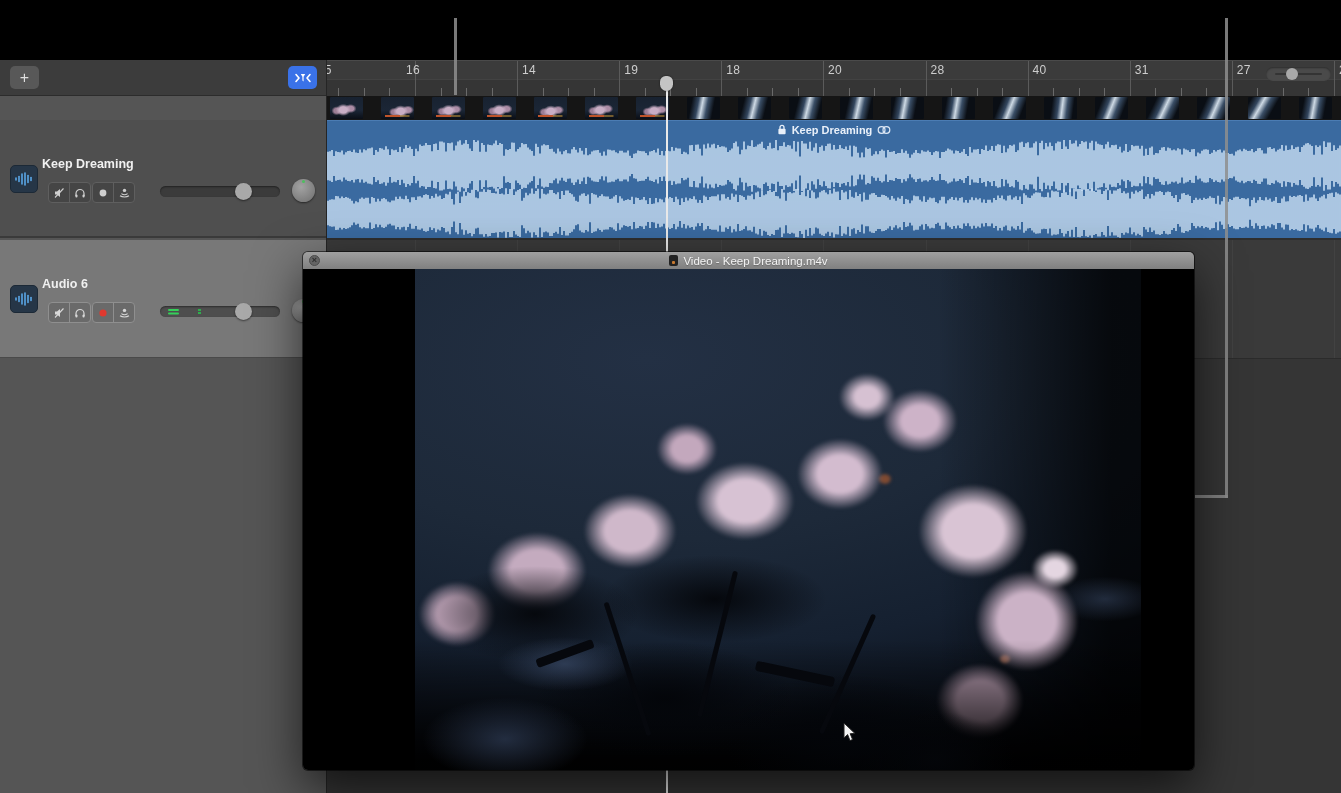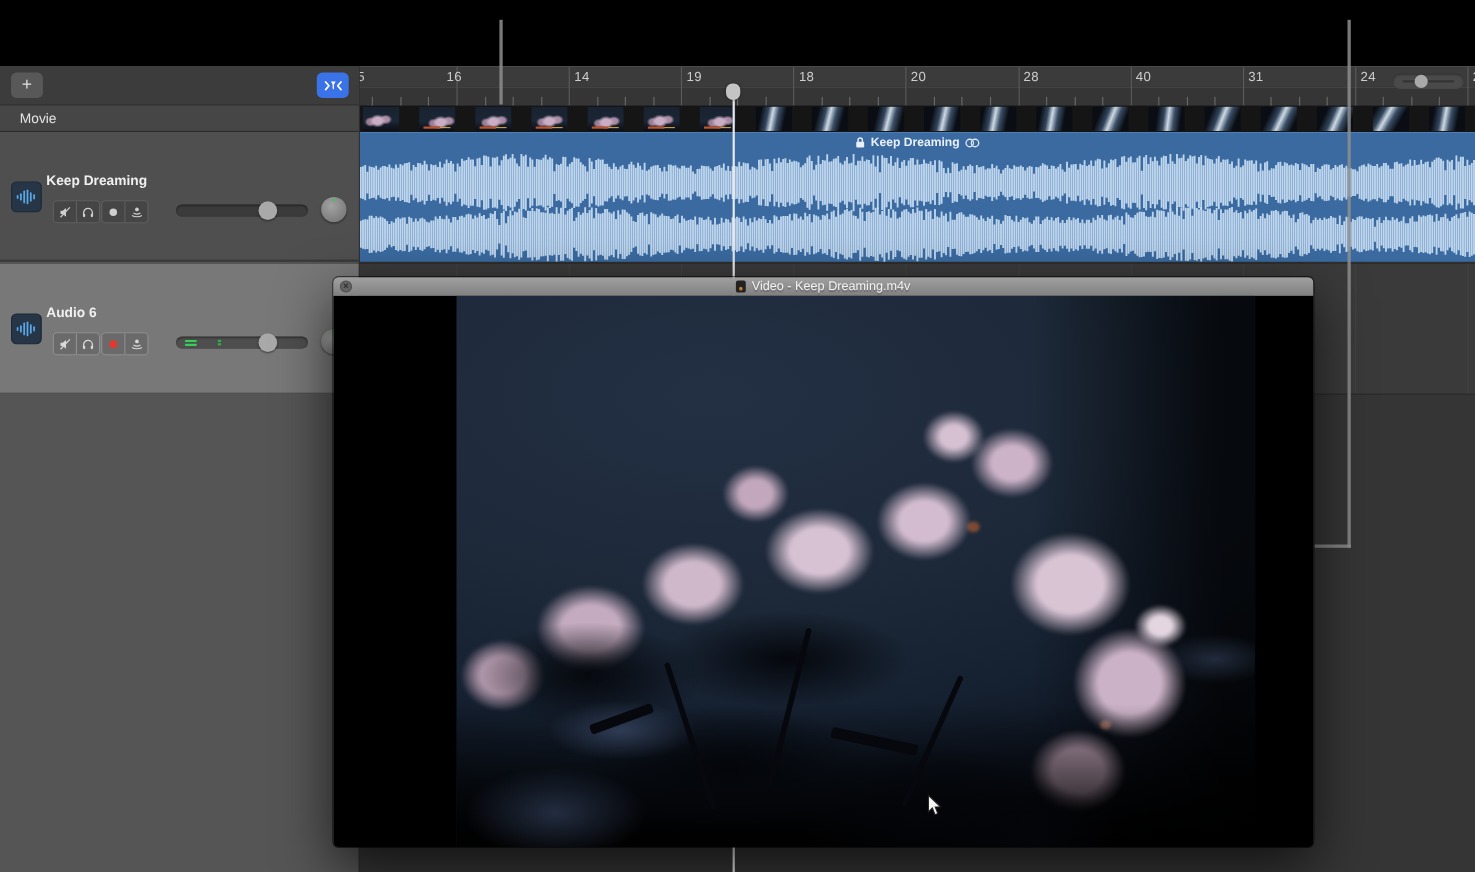--- a/index.html
+++ b/index.html
@@ -171,21 +171,21 @@
         <div class="bar-num" style="left: 1032.6px;">40</div>
         <div class="minor-tick" style="left: 1053.12px;"></div>
         <div class="minor-tick" style="left: 1078.65px;"></div>
         <div class="minor-tick" style="left: 1104.17px;"></div>
         <div class="bar-tick" style="left: 1129.7px;"></div>
         <div class="bar-num" style="left: 1134.7px;">31</div>
         <div class="minor-tick" style="left: 1155.22px;"></div>
         <div class="minor-tick" style="left: 1180.75px;"></div>
         <div class="minor-tick" style="left: 1206.27px;"></div>
         <div class="bar-tick" style="left: 1231.8px;"></div>
-        <div class="bar-num" style="left: 1236.8px;">24</div>
+        <div class="bar-num" style="left: 1236.8px;">27</div>
         <div class="minor-tick" style="left: 1257.33px;"></div>
         <div class="minor-tick" style="left: 1282.85px;"></div>
         <div class="minor-tick" style="left: 1308.38px;"></div>
         <div class="bar-tick" style="left: 1333.9px;"></div>
         <div class="bar-num" style="left: 1338.9px;">25</div>
       </div>
 
     <div id="filmstrip" class="abs">
         <div class="thumb" style="left: 330px; background: radial-gradient(10px 8px at 40.2341% 58.6196%, rgb(201, 174, 197) 0px, rgb(201, 174, 197) 40%, rgba(201, 174, 197, 0) 75%), radial-gradient(8px 6px at 62.2341% 52.6196%, rgb(171, 140, 165) 0px, rgb(171, 140, 165) 40%, rgba(171, 140, 165, 0) 75%), radial-gradient(7px 6px at 20.2341% 62.6196%, rgb(156, 126, 150) 0px, rgb(156, 126, 150) 40%, rgba(156, 126, 150, 0) 75%), linear-gradient(rgb(24, 34, 48) 0%, rgb(27, 38, 54) 60%, rgb(10, 14, 22) 100%);"></div>
         <div class="thumb" style="left: 381px; background: radial-gradient(10px 8px at 59.5382% 64.9903%, rgb(201, 174, 197) 0px, rgb(201, 174, 197) 40%, rgba(201, 174, 197, 0) 75%), radial-gradient(8px 6px at 81.5382% 58.9903%, rgb(171, 140, 165) 0px, rgb(171, 140, 165) 40%, rgba(171, 140, 165, 0) 75%), radial-gradient(7px 6px at 39.5382% 68.9903%, rgb(156, 126, 150) 0px, rgb(156, 126, 150) 40%, rgba(156, 126, 150, 0) 75%), linear-gradient(rgb(24, 34, 48) 0%, rgb(27, 38, 54) 60%, rgb(10, 14, 22) 100%);">
@@ -266,23 +266,20 @@
         <div id="add-btn" class="sq-btn">+</div>
         <div id="filter-btn" class="sq-btn">
           <svg width="18" height="12" viewBox="0 0 18 12">
             <path d="M2 2.5l3 3.5-3 3.5" fill="none" stroke="#fff" stroke-width="1.6" stroke-linecap="round" stroke-linejoin="round"></path>
             <path d="M16 2.5l-3 3.5 3 3.5" fill="none" stroke="#fff" stroke-width="1.6" stroke-linecap="round" stroke-linejoin="round"></path>
             <path d="M6.8 2h4.4l-1.6 2.8v4.6l-1.2-1V4.8z" fill="#fff"></path>
           </svg>
         </div>
       </div>
 
-      <div id="movie-row">
-        <span>Movie</span>
-      </div>
 
       <div id="row-kd" class="track-row">
         <div class="ticon">
           <svg width="20" height="14" viewBox="0 0 20 14">
             <g stroke="#5aa7e8" stroke-width="1.6" stroke-linecap="round">
               <line x1="2" y1="6" x2="2" y2="8"></line>
                 <line x1="5" y1="4.5" x2="5" y2="9.5"></line>
               <line x1="8" y1="2" x2="8" y2="12"></line>
                 <line x1="11" y1="1" x2="11" y2="13"></line>
               <line x1="14" y1="3.5" x2="14" y2="10.5"></line>

